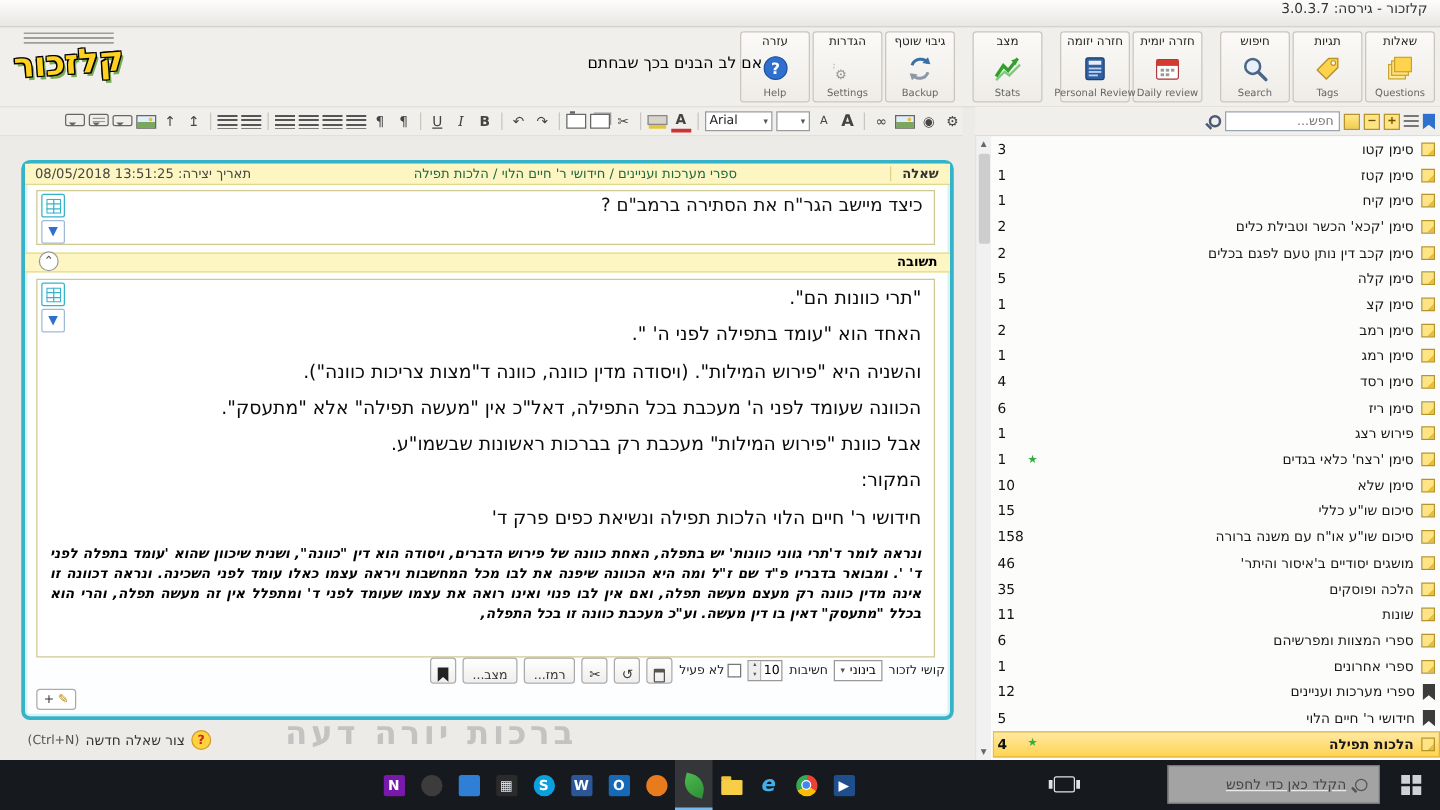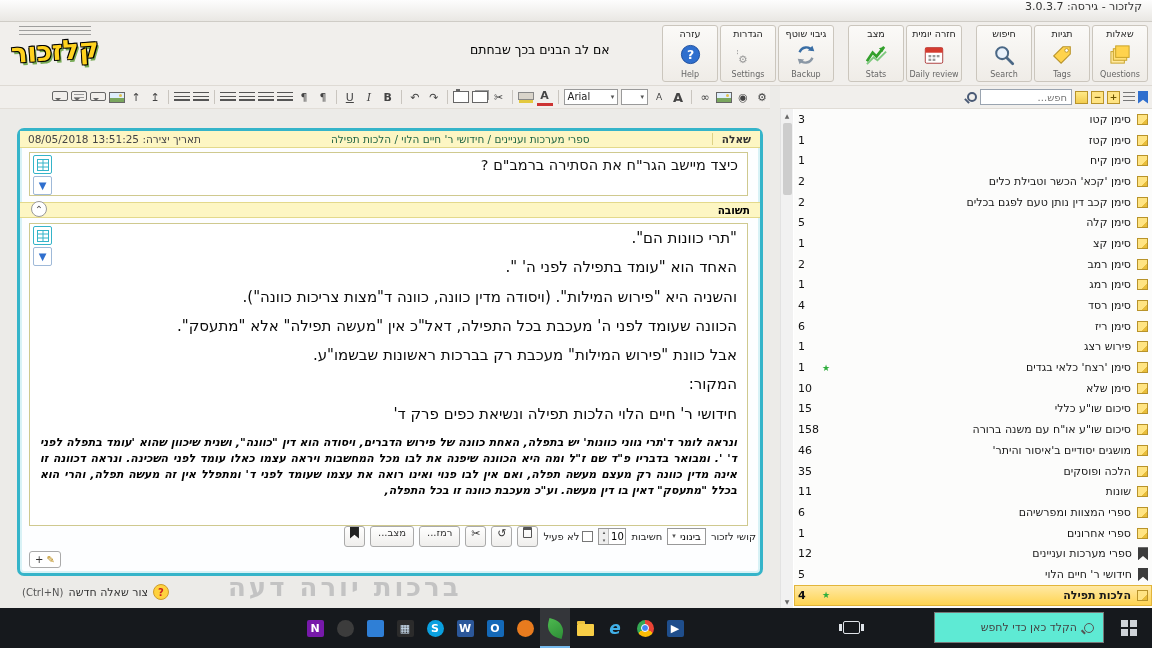--- a/index.html
+++ b/index.html
@@ -96,21 +96,21 @@
   .lbl{font-size:10px;color:#222;white-space:nowrap;}
   .ddbox{height:17px;border:1px solid #999;background:#fff;display:inline-flex;align-items:center;gap:4px;padding:0 4px;font-size:10px;}
   .ddbox b{font-weight:normal;}
   .ddbox .car{font-style:normal;font-size:7px;color:#555;}
   .spin{display:inline-flex;border:1px solid #999;background:#fff;height:17px;align-items:stretch;}
   .spin .num{width:16px;font-size:10px;display:flex;align-items:center;justify-content:center;}
   .spar{display:flex;flex-direction:column;border-right:1px solid #bbb;}
   .spar i{font-style:normal;font-size:5px;color:#555;width:9px;height:8px;display:flex;align-items:center;justify-content:center;background:#eee;}
   .chk{display:inline-flex;align-items:center;gap:3px;font-size:10px;color:#222;}
   .chk .box{width:11px;height:11px;border:1px solid #777;background:#fff;}
-  .cbtn{min-width:21px;height:21px;border:1px solid #aaa;background:linear-gradient(#fff,#efeeec);border-radius:3px;display:inline-flex;align-items:flex-start;justify-content:center;font-size:11px;color:#333;}
+  .cbtn{min-width:21px;height:21px;border:1px solid #aaa;background:linear-gradient(#fff,#efeeec);border-radius:3px;display:inline-flex;align-items:flex-end;justify-content:center;font-size:11px;color:#333;}
   .cbtn.wide{padding:0 7px;font-size:10px;}
   .bmark{width:9px;height:12px;background:#222;clip-path:polygon(0 0,100% 0,100% 100%,50% 68%,0 100%);}
   .trash{width:9px;height:11px;border:1.2px solid #555;border-top:3px solid #555;border-radius:1px;}
   .add-btn{position:absolute;bottom:5px;left:9px;height:17px;border:1px solid #aaa;background:#fff;border-radius:3px;display:inline-flex;align-items:center;gap:3px;padding:0 5px;font-size:10px;color:#333;}
   .add-btn .pen{color:#b8860b;}
   
   .helper{position:absolute;left:22px;top:584px;display:flex;direction:rtl;align-items:center;gap:5px;font-size:11px;color:#333;}
   .smiley{width:16px;height:16px;border-radius:50%;background:#ffd23e;border:1px solid #cf9b2a;color:#c22;font-weight:bold;font-size:10px;display:flex;align-items:center;justify-content:center;}
   .helper .short{color:#555;font-size:10px;direction:ltr;}
   
@@ -131,21 +131,21 @@
   .tk-g.circle{border-radius:50%;}
   .tk-g.letter{font-size:17px;font-style:italic;background:transparent!important;}
   .tk-g.folder{background:#f8ce46;height:12px;margin-top:4px;border-radius:1px;position:relative;}
   .tk-g.folder::before{content:'';position:absolute;top:-3px;left:0;width:8px;height:3px;background:#edc23c;border-radius:1px 1px 0 0;}
   .tk-g.leaf{background:linear-gradient(135deg,#4db84f,#2e8f37);border-radius:0 75% 0 75%;transform:rotate(15deg);}
   .tk-g.chrome{border-radius:50%;background:conic-gradient(#ea4335 0 120deg,#fbbc05 0 240deg,#34a853 0);position:relative;}
   .tk-g.chrome::after{content:'';position:absolute;inset:4.5px;background:#4285f4;border:1.5px solid #fff;border-radius:50%;}
   .taskview{position:absolute;left:843px;top:13px;width:17px;height:13px;border:1.4px solid #dfe3e8;border-radius:2px;}
   .taskview::before{content:'';position:absolute;left:-5px;top:2px;width:3px;height:7px;background:#dfe3e8;}
   .taskview::after{content:'';position:absolute;right:-5px;top:2px;width:3px;height:7px;background:#dfe3e8;}
-  .tk-search{position:absolute;right:48px;top:4px;width:170px;height:31px;background:#5eead4;border:1px solid #777;display:flex;direction:rtl;align-items:center;gap:7px;padding:0 9px;}
+  .tk-search{position:absolute;right:48px;top:4px;width:170px;height:31px;background:#a3a3a3;border:1px solid #777;display:flex;direction:rtl;align-items:center;gap:7px;padding:0 9px;text-decoration:underline;}
   .tk-search .ph{font-size:11px;color:#444;}
   .mag2{width:10px;height:10px;border:1.6px solid #555;border-radius:50%;position:relative;}
   .mag2::after{content:'';position:absolute;width:5px;height:1.6px;background:#555;transform:rotate(45deg);left:-4px;bottom:-1px;}
   .tk-start{position:absolute;right:0;top:0;width:46px;height:100%;display:flex;align-items:center;justify-content:center;}
   .winlogo{display:grid;grid-template-columns:7.5px 7.5px;gap:1.5px;}
   .winlogo i{width:7.5px;height:7.5px;background:#cfd3d8;}
 </style>
 </head>
 <body>
 
@@ -199,20 +199,33 @@
               <rect x="2.5" y="4" width="19" height="17" rx="1.5" fill="#fff" stroke="#a33"></rect>
               <rect x="2.5" y="4" width="19" height="5.5" fill="#d43b2f"></rect>
               <rect x="6" y="12" width="3" height="2.5" fill="#999"></rect>
               <rect x="10.5" y="12" width="3" height="2.5" fill="#999"></rect>
               <rect x="15" y="12" width="3" height="2.5" fill="#999"></rect>
               <rect x="6" y="16" width="3" height="2.5" fill="#999"></rect>
               <rect x="10.5" y="16" width="3" height="2.5" fill="#999"></rect>
             </svg>
           </span>
     <span class="tb-en">Daily review</span>
+  </div>
+        <div class="tb-btn gap">
+    <span class="tb-he">חזרה יזומה</span>
+    <span class="tb-ico">
+            <svg viewBox="0 0 24 24" width="22" height="22">
+              <rect x="4" y="2.5" width="16" height="19" rx="2" fill="#2e5fa3" stroke="#1d3f70"></rect>
+              <rect x="6.5" y="5" width="11" height="3.5" fill="#fff" opacity=".9"></rect>
+              <rect x="6.5" y="11" width="11" height="1.6" fill="#bcd2ee"></rect>
+              <rect x="6.5" y="14" width="11" height="1.6" fill="#bcd2ee"></rect>
+              <rect x="6.5" y="17" width="8" height="1.6" fill="#bcd2ee"></rect>
+            </svg>
+          </span>
+    <span class="tb-en">Personal Review</span>
   </div>
         <div class="tb-btn gap">
     <span class="tb-he">מצב</span>
     <span class="tb-ico">
             <svg viewBox="0 0 24 24" width="23" height="23">
               <polyline points="2,19 8,10 12,14 20,4" fill="none" stroke="#33a02c" stroke-width="2.8"></polyline>
               <polyline points="2,22 9,15 13,18 22,9" fill="none" stroke="#7fc97f" stroke-width="2"></polyline>
               <polygon points="20,4 14.5,5.5 18.5,9.5" fill="#33a02c"></polygon>
             </svg>
           </span>

